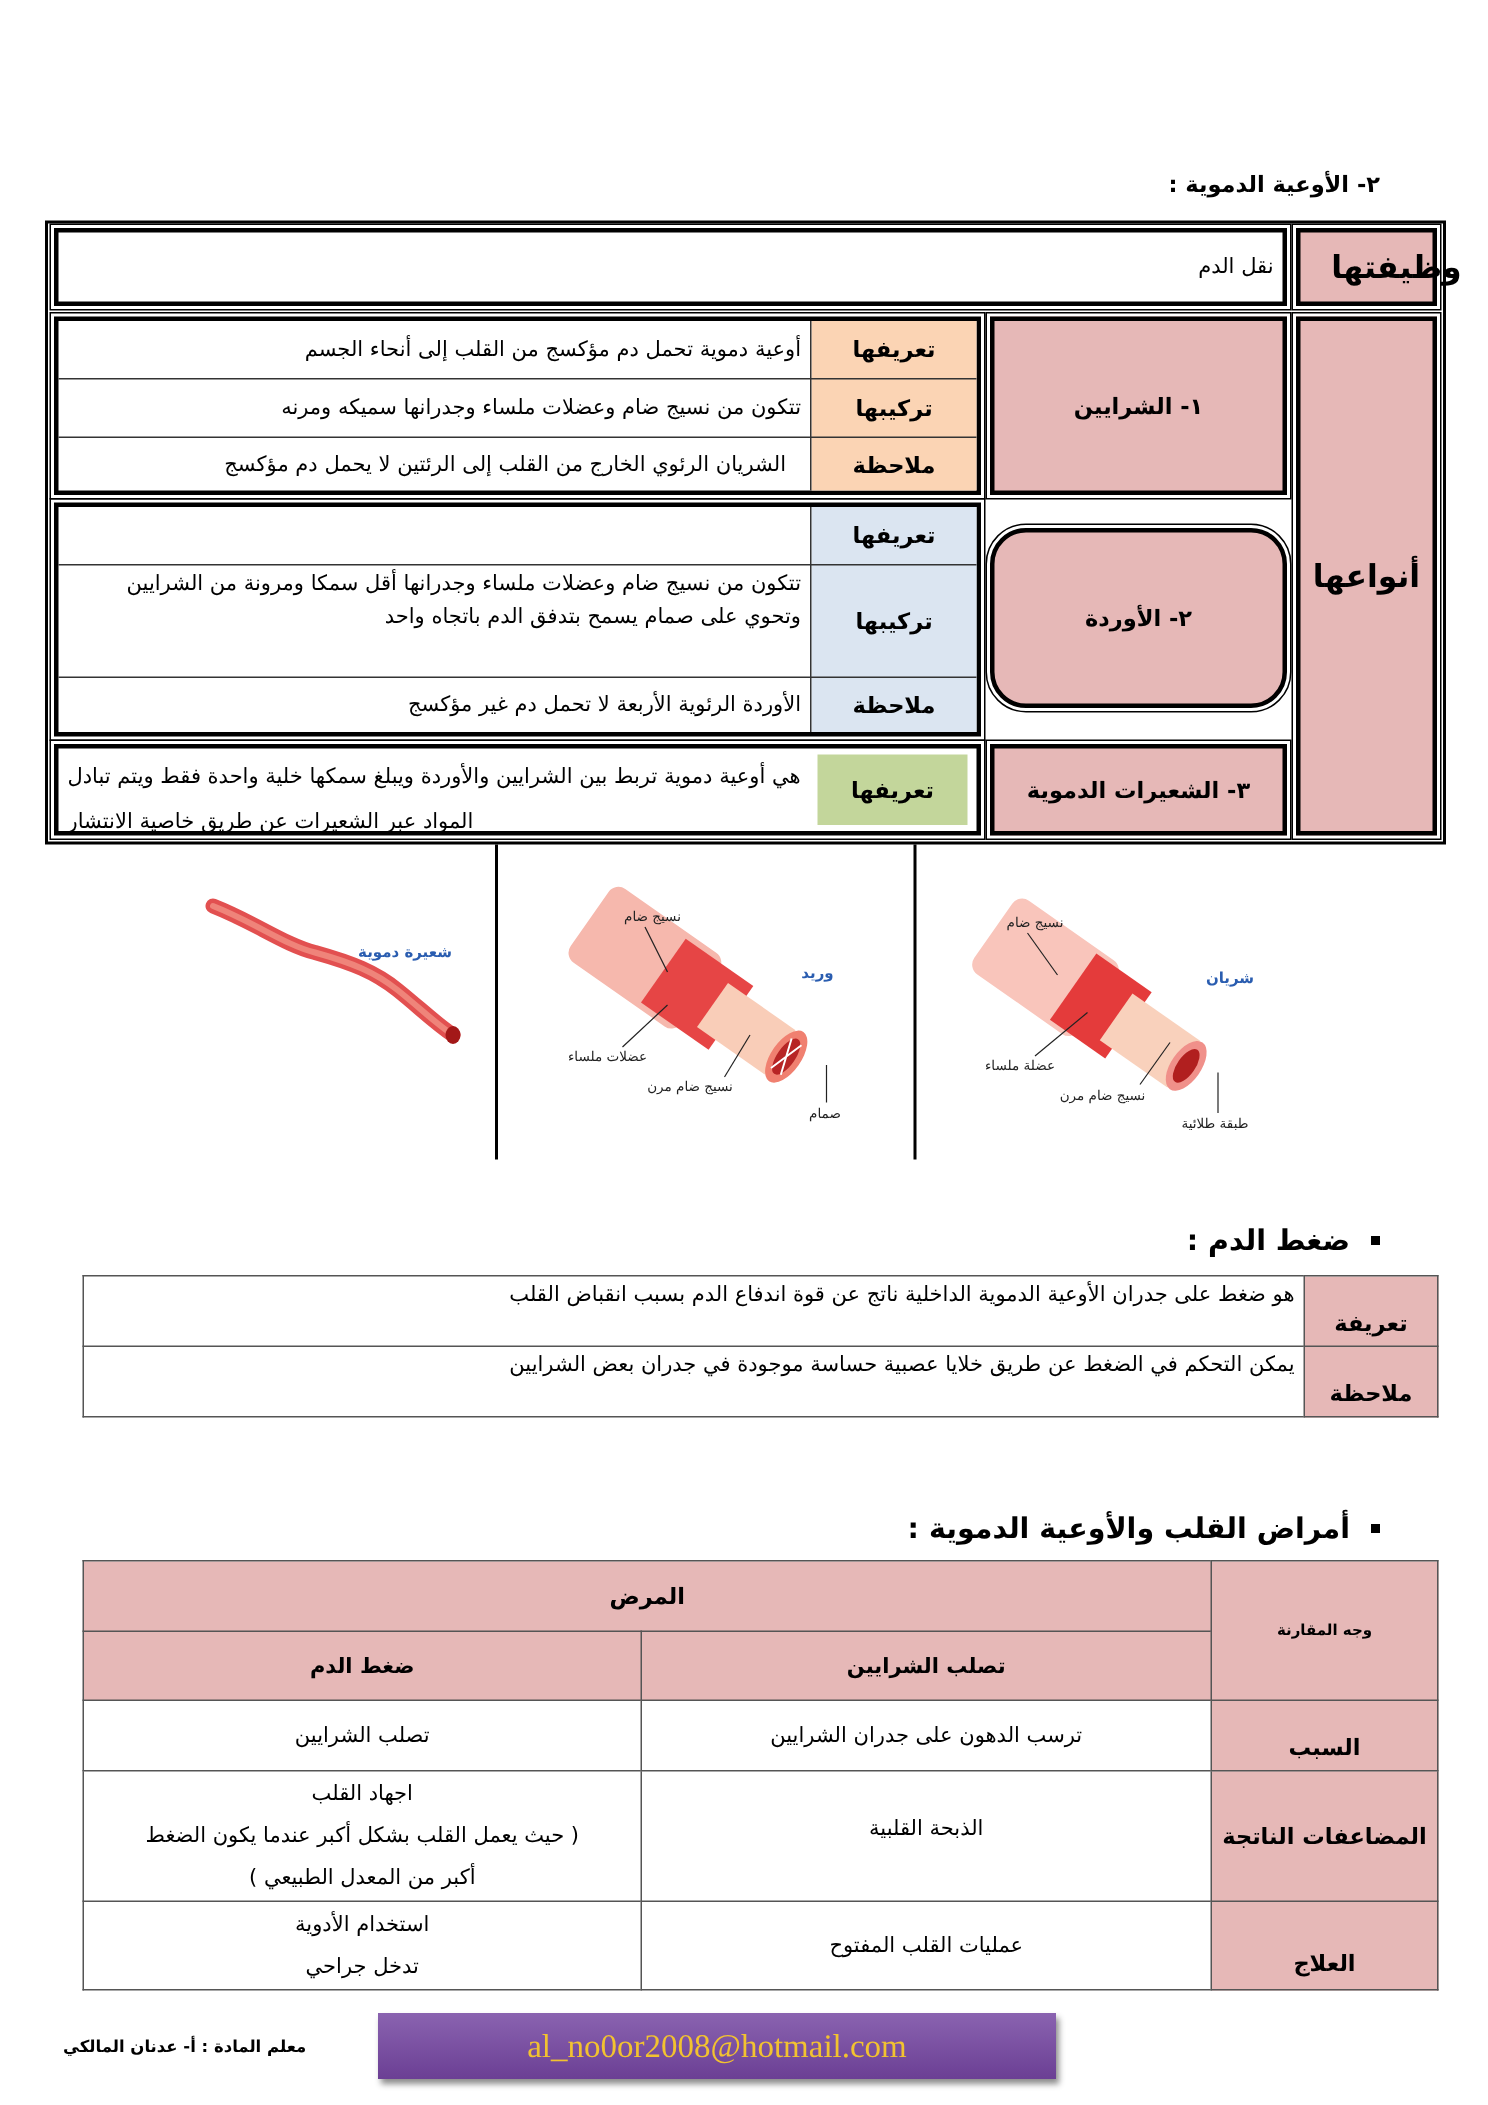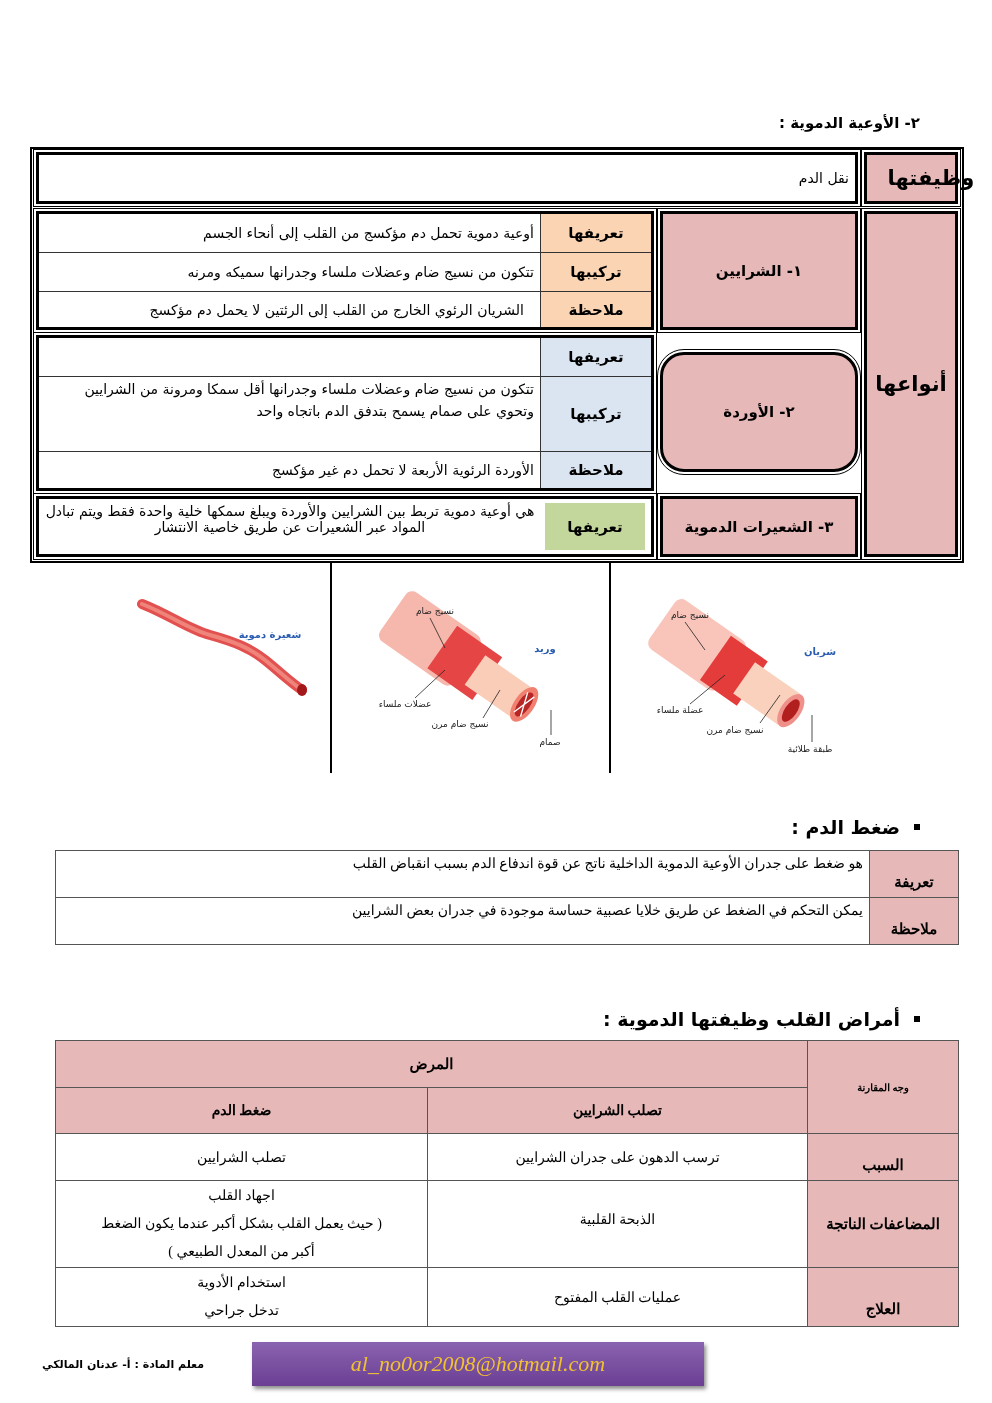--- a/index.html
+++ b/index.html
@@ -23,21 +23,21 @@
 
   .cell-label { display: flex; align-items: center; justify-content: center; font-weight: bold; font-size: 15px; box-sizing: border-box; }
   .cell-text { display: flex; align-items: center; font-size: 14px; box-sizing: border-box; padding: 0 6px; line-height: 20px; direction: rtl; text-align: right; }
 
   .row-sep { position: absolute; left: 0; right: 0; height: 1px; background: #333; }
 
   .big-label { font-weight: bold; font-size: 21px; display: flex; align-items: center; justify-content: center; }
 
   
   table.simple { border-collapse: collapse; position: absolute; direction: rtl; }
-  table.simple td { border: 1px solid #555; font-size: 14px; font-family: Liberation Serif, serif; }
+  table.simple td { border: 1px solid #555; font-size: 14px; }
 
   .img-panel { position: absolute; }
   .vdivider { position: absolute; width: 2px; background: #000; }
 
   .email-banner { position: absolute; background: linear-gradient(#8a63b0, #6b3f94); box-shadow: 2px 3px 4px rgba(0,0,0,0.45);
                   color: #f2c230; font-family: "Liberation Serif", serif; font-size: 22px; display: flex; align-items: center; justify-content: center; }
   .footer-text { font-size: 11px; font-weight: bold; direction: rtl; }
   .diag-label { font-size: 9px; fill: #222; font-family: "DejaVu Sans", sans-serif; }
   .diag-title { font-size: 10px; fill: #2a5db0; font-weight: bold; font-family: "DejaVu Sans", sans-serif; }
 </style>
@@ -92,21 +92,21 @@
   <div class="abs cell-label" style="right:0; top:114px; width:110px; height:36px;">ملاحظة</div>
   <div class="abs cell-text" style="right:111px; top:114px; left:0; height:36px;">الأوردة الرئوية الأربعة لا تحمل دم غير مؤكسج</div>
 </div>
 
 <div class="dbox pink" style="left:660px; top:496px; width:198px; height:61px;">
   <div class="cell-label rtl" style="height:100%;">٣- الشعيرات الدموية</div>
 </div>
 <div class="dbox" style="left:36px; top:496px; width:618px; height:61px; background:#fff;">
   <div class="abs green" style="right:6px; top:4px; width:100px; height:47px;"></div>
   <div class="abs cell-label" style="right:6px; top:4px; width:100px; height:47px;">تعريفها</div>
-  <div class="abs" style="right:112px; top:4px; left:2px; height:47px; direction:rtl; text-align:center; font-size:14px; line-height:16px; padding:0 4px;">هي أوعية دموية تربط بين الشرايين والأوردة ويبلغ سمكها خلية واحدة فقط ويتم تبادل المواد عبر الشعيرات عن طريق خاصية الانتشار</div>
+  <div class="abs" style="right:112px; top:4px; left:2px; height:47px; direction:rtl; text-align:left; font-size:14px; line-height:30px; padding:0 4px;">هي أوعية دموية تربط بين الشرايين والأوردة ويبلغ سمكها خلية واحدة فقط ويتم تبادل المواد عبر الشعيرات عن طريق خاصية الانتشار</div>
 </div>
 
 <div class="vdivider" style="left:330px; top:563px; height:210px;"></div>
 <div class="vdivider" style="left:609px; top:563px; height:210px;"></div>
 
 <svg class="img-panel" style="left:130px; top:590px;" width="200" height="120" viewBox="0 0 200 120">
   <path d="M12,14 C40,25 60,40 80,45 C105,52 120,58 135,70 C150,82 160,92 172,100" stroke="#e25050" stroke-width="10" fill="none" stroke-linecap="round"></path>
   <path d="M12,14 C40,25 60,40 80,45 C105,52 120,58 135,70 C150,82 160,92 172,100" stroke="#f59a8c" stroke-width="4" fill="none" stroke-linecap="round" opacity="0.7"></path>
   <ellipse cx="172" cy="100" rx="5" ry="6" fill="#a31818"></ellipse>
   <text class="diag-title" x="140" y="48" text-anchor="middle">شعيرة دموية</text>
@@ -163,21 +163,21 @@
   </tr>
   <tr style="height:47px;">
     <td class="pink" style="text-align:center; font-weight:bold; font-size:15px; vertical-align:bottom; padding-bottom:6px;">ملاحظة</td>
     <td style="vertical-align:top; padding:4px 6px;">يمكن التحكم في الضغط عن طريق خلايا عصبية حساسة موجودة في جدران بعض الشرايين</td>
   </tr>
 </tbody>
   </table>
 
 <div class="abs rtl bullet-title" style="right:72px; top:1008px;">
   <span class="bullet-sq"></span>
-  <span>أمراض القلب وظيفتها الدموية :</span>
+  <span>أمراض القلب والأوعية الدموية :</span>
 </div>
 <table class="simple" style="left:55px; top:1040px; width:904px; text-align:center;">
   <tbody>
       <tr style="height:47px;">
     <td class="pink" rowspan="2" style="width:148px; font-weight:bold; font-size:10px;">وجه المقارنة</td>
     <td class="pink" colspan="2" style="font-weight:bold; font-size:15px;">المرض</td>
   </tr>
   <tr style="height:46px;">
     <td class="pink" style="width:377px; font-weight:bold;">تصلب الشرايين</td>
     <td class="pink" style="font-weight:bold;">ضغط الدم</td>
@@ -201,15 +201,15 @@
     <td>عمليات القلب المفتوح</td>
     <td style="line-height:28px;">
       <div>استخدام الأدوية</div>
       <div>تدخل جراحي</div>
     </td>
   </tr>
 </tbody>
   </table>
 
 <div class="abs footer-text" style="left:42px; top:1358px;">معلم المادة : أ- عدنان المالكي</div>
-<div class="email-banner" style="left:252px; top:1342px; width:452px; height:44px;font-style:italic;">
+<div class="email-banner" style="left:252px; top:1342px; width:452px; height:44px;">
   <span>al_no0or2008@hotmail.com</span>
 </div>
 
 </body></html>

